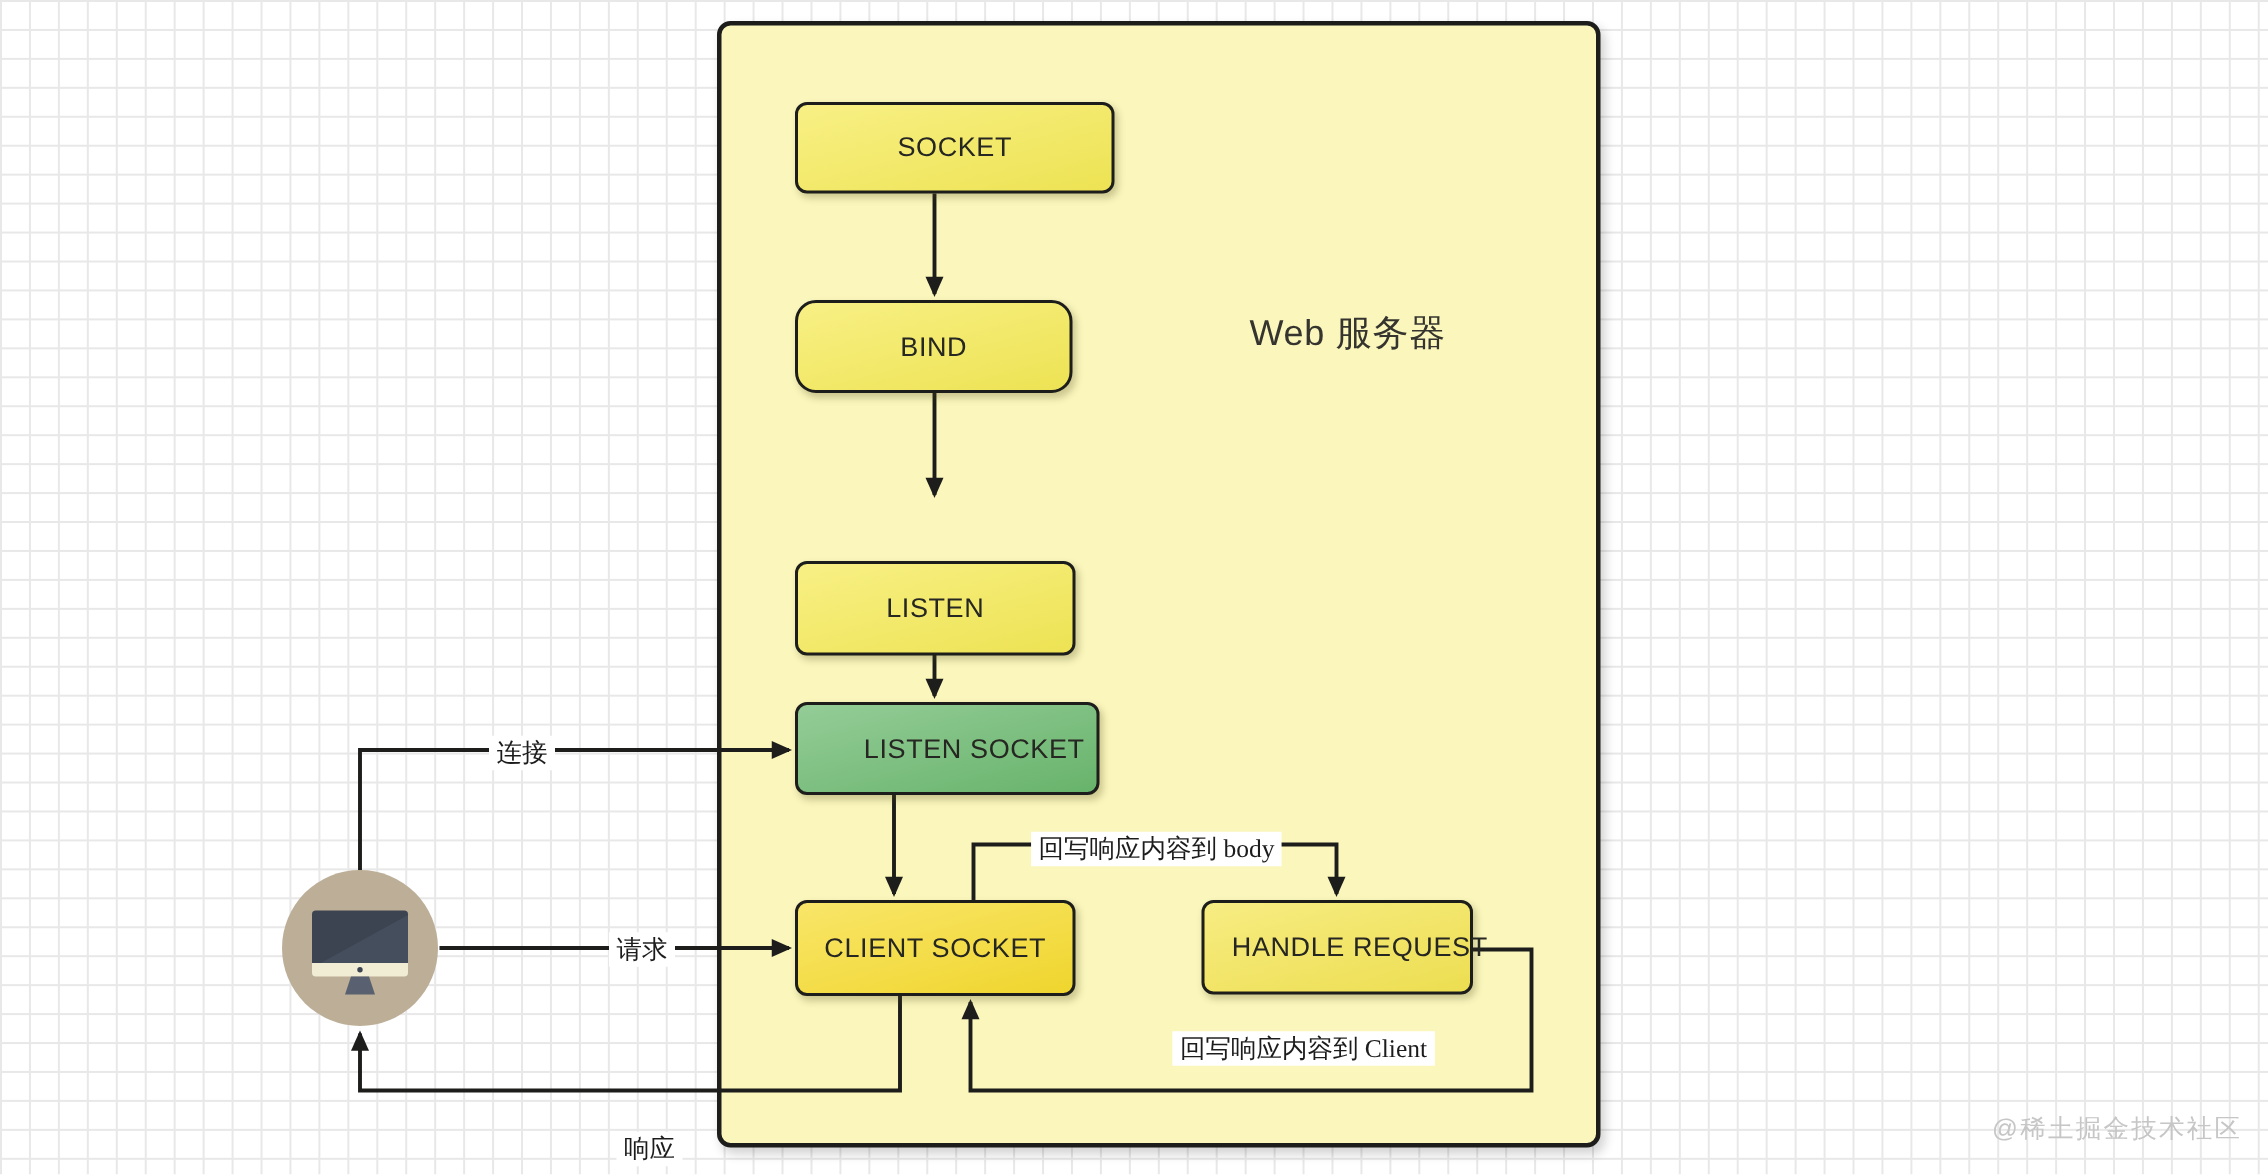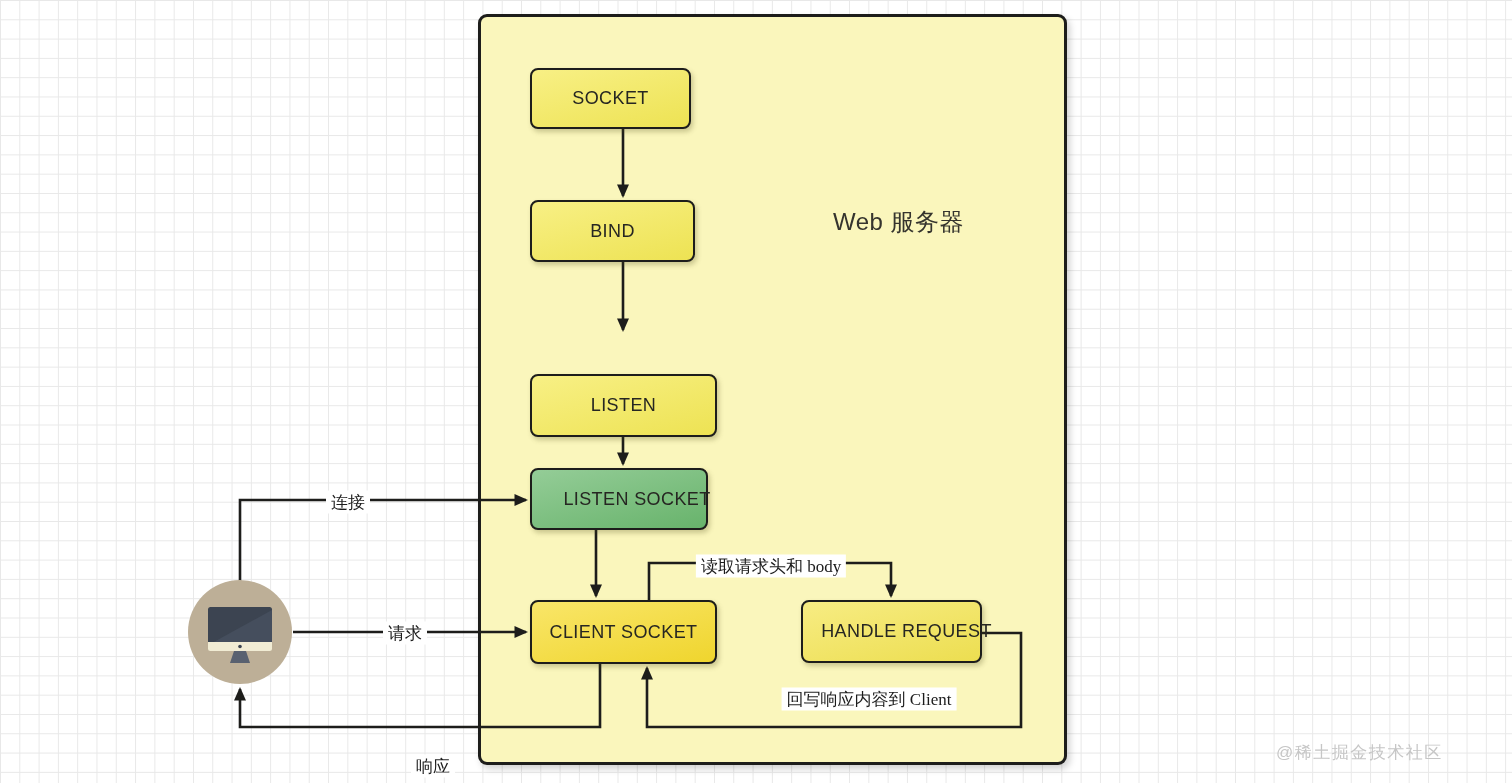--- a/index.html
+++ b/index.html
@@ -67,58 +67,58 @@
     letter-spacing: 0.4px;
     white-space: nowrap;
     box-shadow: 2px 3px 5px rgba(80,75,25,0.28);
     background-image: linear-gradient(165deg, rgba(255,255,255,0.28), rgba(0,0,0,0.03));
   }
   .node.yellow      { background-color: var(--node-yellow, #f5ea56); }
   .node.yellow-deep { background-color: var(--node-yellow-deep, #f7dc2f); }
   .node.yellow-soft { background-color: var(--node-yellow-soft, #f4e553); padding-left: 30px; }
   .node.green       { background-color: var(--node-green, #6bb96f); }
 
-  #node-socket         { left: 530px; top:  68px; width: 161px; height: 61px; }
-  #node-bind           { left: 530px; top: 200px; width: 165px; height: 62px; }
+  #node-socket         { left: 530px; top:  68px; width: 213px; height: 61px; }
+  #node-bind           { left: 530px; top: 200px; width: 185px; height: 62px; border-radius: 14px; }
   #node-listen         { left: 530px; top: 334px; width: 187px; height: 63px; margin-top: 40px; }
-  #node-listen-socket  { left: 530px; top: 468px; width: 178px; height: 62px; padding-left: 36px; }
+  #node-listen-socket  { left: 530px; top: 468px; width: 203px; height: 62px; padding-left: 36px; }
   #node-client-socket  { left: 530px; top: 600px; width: 187px; height: 64px; }
   #node-handle-request { left: 801px; top: 600px; width: 181px; height: 63px; }
 
   .edge-label {
     position: absolute;
     transform: translate(-50%, -50%);
     background: var(--label-bg, #ffffff);
     color: #1c1c1c;
     font-size: 17px;
     line-height: 21px;
     padding: 1px 5px;
     white-space: nowrap;
     font-family: Liberation Serif, serif;
   }
   #label-connect        { left: 348px; top: 502px; }
-  #label-request        { left: 405px; top: 633px; }
+  #label-request        { left: 428px; top: 633px; }
   #label-response       { left: 433px; top: 766px; }
   #label-read-request   { left: 771px; top: 566px; }
   #label-write-response { left: 869px; top: 699px; }
 
   .client {
     position: absolute;
     left: 188px;
     top: 580px;
     width: 104px;
     height: 104px;
     border-radius: 50%;
     background: var(--client-circle, #bdaf97);
   }
   .client svg { display: block; width: 104px; height: 104px; }
 
   .watermark {
     position: absolute;
-    left: 1276px;
+    left: 1328px;
     top: 741px;
     font-size: 17px;
     letter-spacing: 1.5px;
     color: var(--watermark, #c6c6c6);
     white-space: nowrap;
   }
 </style>
 </head>
 <body>
 
@@ -147,21 +147,21 @@
   <div class="node yellow" id="node-socket">SOCKET</div>
   <div class="node yellow" id="node-bind">BIND</div>
   <div class="node yellow" id="node-listen">LISTEN</div>
   <div class="node green" id="node-listen-socket">LISTEN SOCKET</div>
   <div class="node yellow-deep" id="node-client-socket">CLIENT SOCKET</div>
   <div class="node yellow-soft" id="node-handle-request">HANDLE REQUEST</div>
 
   <div class="edge-label" id="label-connect">连接</div>
   <div class="edge-label" id="label-request">请求</div>
   <div class="edge-label" id="label-response">响应</div>
-  <div class="edge-label" id="label-read-request">读取请求头和 body</div>
+  <div class="edge-label" id="label-read-request">回写响应内容到 body</div>
   <div class="edge-label" id="label-write-response">回写响应内容到 Client</div>
 
   <div class="client">
     <svg viewBox="0 0 104 104">
       <rect x="20" y="27" width="64" height="38" rx="2.5" fill="#3c4451"></rect>
       <polygon points="24,63 84,30 84,63" fill="#454e5d"></polygon>
       <path d="M20 62 h64 v6.5 a2.5 2.5 0 0 1 -2.5 2.5 h-59 a2.5 2.5 0 0 1 -2.5 -2.5 Z" fill="#f1ecd4"></path>
       <circle cx="52" cy="66.5" r="1.8" fill="#3c4451"></circle>
       <polygon points="46,71 58,71 62,83 42,83" fill="#596170"></polygon>
     </svg>

